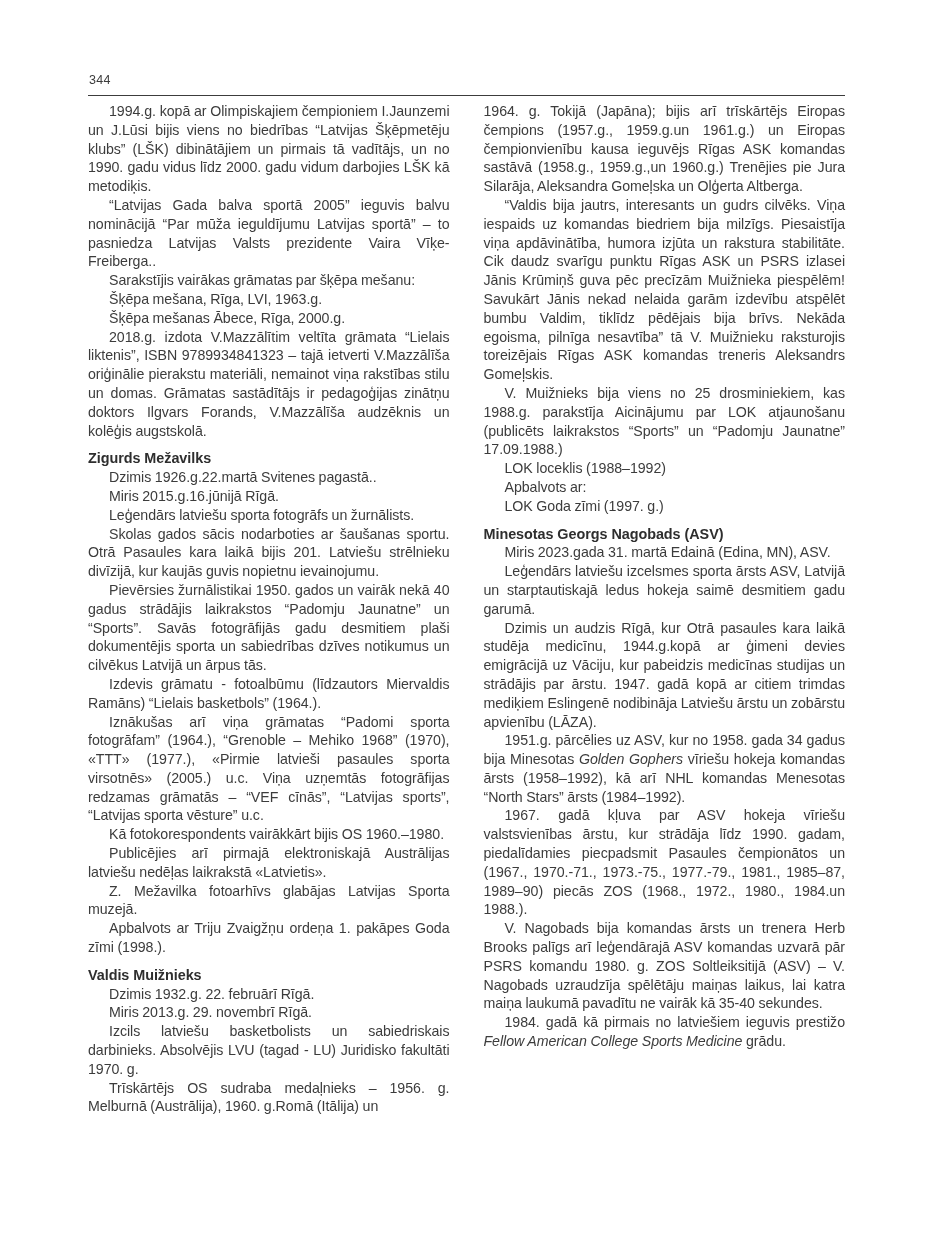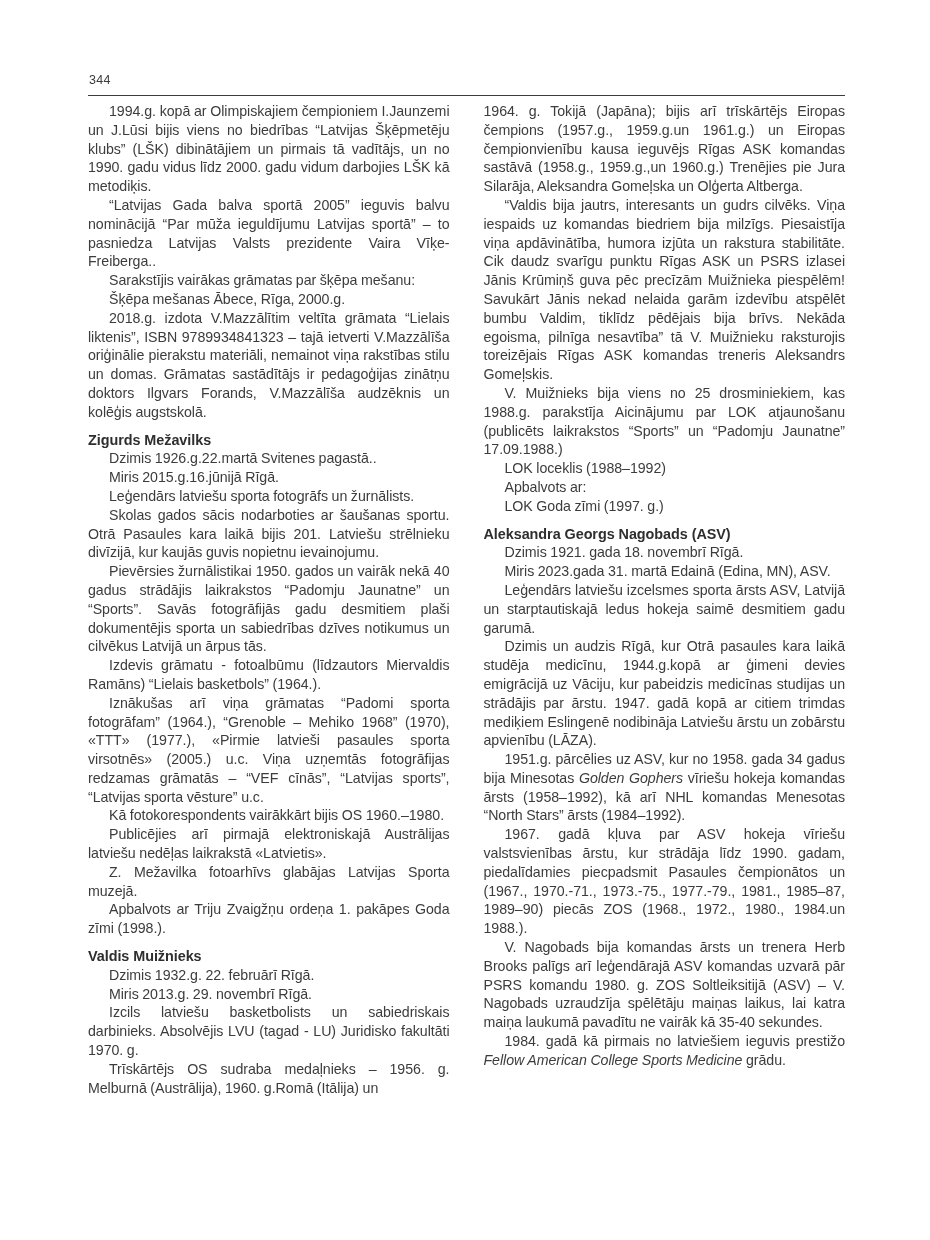--- a/index.html
+++ b/index.html
@@ -74,20 +74,21 @@
 <div class="page">
   <header>
     <span class="page-number">344</span>
     <div class="header-rule"></div>
   </header>
   <main class="text-columns">
     <section class="column">
         <p class="paragraph"><span class="">1994.g. kopā ar Olimpiskajiem čempioniem I.Jaunzemi un J.Lūsi bijis viens no biedrības “Latvijas Šķēpmetēju klubs” (LŠK) dibinātājiem un pirmais tā vadītājs, un no 1990. gadu vidus līdz 2000. gadu vidum darbojies LŠK kā metodiķis.</span></p>
         <p class="paragraph"><span class="">“Latvijas Gada balva sportā 2005” ieguvis balvu nominācijā “Par mūža ieguldījumu Latvijas sportā” – to pasniedza Latvijas Valsts prezidente Vaira Vīķe-Freiberga..</span></p>
         <p class="paragraph"><span class="">Sarakstījis vairākas grāmatas par šķēpa mešanu:</span></p>
+        <p class="paragraph"><span class="">Šķēpa mešana, Rīga, LVI, 1963.g.</span></p>
         <p class="paragraph"><span class="">Šķēpa mešanas Ābece, Rīga, 2000.g.</span></p>
         <p class="paragraph"><span class="">2018.g. izdota V.Mazzālītim veltīta grāmata “Lielais liktenis”, ISBN 9789934841323 – tajā ietverti V.Mazzālīša oriģinālie pierakstu materiāli, nemainot viņa rakstības stilu un domas. Grāmatas sastādītājs ir pedagoģijas zinātņu doktors Ilgvars Forands, V.Mazzālīša audzēknis un kolēģis augstskolā.</span></p>
         <h2 class="heading"><span class="">Zigurds Mežavilks</span></h2>
         <p class="paragraph"><span class="">Dzimis 1926.g.22.martā Svitenes pagastā..</span></p>
         <p class="paragraph"><span class="">Miris 2015.g.16.jūnijā Rīgā.</span></p>
         <p class="paragraph"><span class="">Leģendārs latviešu sporta fotogrāfs un žurnālists.</span></p>
         <p class="paragraph"><span class="">Skolas gados sācis nodarboties ar šaušanas sportu. Otrā Pasaules kara laikā bijis 201. Latviešu strēlnieku divīzijā, kur kaujās guvis nopietnu ievainojumu.</span></p>
         <p class="paragraph"><span class="">Pievērsies žurnālistikai 1950. gados un vairāk nekā 40 gadus strādājis laikrakstos “Padomju Jaunatne” un “Sports”. Savās fotogrāfijās gadu desmitiem plaši dokumentējis sporta un sabiedrības dzīves notikumus un cilvēkus Latvijā un ārpus tās.</span></p>
         <p class="paragraph"><span class="">Izdevis grāmatu - fotoalbūmu (līdzautors Miervaldis Ramāns) “Lielais basketbols” (1964.).</span></p>
         <p class="paragraph"><span class="">Iznākušas arī viņa grāmatas “Padomi sporta fotogrāfam” (1964.), “Grenoble – Mehiko 1968” (1970), «TTT» (1977.), «Pirmie latvieši pasaules sporta virsotnēs» (2005.) u.c. Viņa uzņemtās fotogrāfijas redzamas grāmatās – “VEF cīnās”, “Latvijas sports”, “Latvijas sporta vēsture” u.c.</span></p>
@@ -101,22 +102,21 @@
         <p class="paragraph"><span class="">Izcils latviešu basketbolists un sabiedriskais darbinieks. Absolvējis LVU (tagad - LU) Juridisko fakultāti 1970. g.</span></p>
         <p class="paragraph"><span class="">Trīskārtējs OS sudraba medaļnieks – 1956. g. Melburnā (Austrālija), 1960. g.Romā (Itālija) un</span></p>
       </section>
     <section class="column">
         <p class="paragraph no-indent"><span class="">1964. g. Tokijā (Japāna); bijis arī trīskārtējs Eiropas čempions (1957.g., 1959.g.un 1961.g.) un Eiropas čempionvienību kausa ieguvējs Rīgas ASK komandas sastāvā (1958.g., 1959.g.,un 1960.g.) Trenējies pie Jura Silarāja, Aleksandra Gomeļska un Olģerta Altberga.</span></p>
         <p class="paragraph"><span class="">“Valdis bija jautrs, interesants un gudrs cilvēks. Viņa iespaids uz komandas biedriem bija milzīgs. Piesaistīja viņa apdāvinātība, humora izjūta un rakstura stabilitāte. Cik daudz svarīgu punktu Rīgas ASK un PSRS izlasei Jānis Krūmiņš guva pēc precīzām Muižnieka piespēlēm! Savukārt Jānis nekad nelaida garām izdevību atspēlēt bumbu Valdim, tiklīdz pēdējais bija brīvs. Nekāda egoisma, pilnīga nesavtība” tā V. Muižnieku raksturojis toreizējais Rīgas ASK komandas treneris Aleksandrs Gomeļskis.</span></p>
         <p class="paragraph"><span class="">V. Muižnieks bija viens no 25 drosminiekiem, kas 1988.g. parakstīja Aicinājumu par LOK atjaunošanu (publicēts laikrakstos “Sports” un “Padomju Jaunatne” 17.09.1988.)</span></p>
         <p class="paragraph"><span class="">LOK loceklis (1988–1992)</span></p>
         <p class="paragraph"><span class="">Apbalvots ar:</span></p>
         <p class="paragraph"><span class="">LOK Goda zīmi (1997. g.)</span></p>
-        <h2 class="heading"><span class="">Aleksandra Georgs Nagobads (ASV)</span></h2>
-        <p class="paragraph"><span class="">Dzimis 1921. gada 18. novembrī Rīgā.</span></p>
+        <h2 class="heading"><span class="">Minesotas Georgs Nagobads (ASV)</span></h2>
         <p class="paragraph"><span class="">Miris 2023.gada 31. martā Edainā (Edina, MN), ASV.</span></p>
         <p class="paragraph"><span class="">Leģendārs latviešu izcelsmes sporta ārsts ASV, Latvijā un starptautiskajā ledus hokeja saimē desmitiem gadu garumā.</span></p>
         <p class="paragraph"><span class="">Dzimis un audzis Rīgā, kur Otrā pasaules kara laikā studēja medicīnu, 1944.g.kopā ar ģimeni devies emigrācijā uz Vāciju, kur pabeidzis medicīnas studijas un strādājis par ārstu. 1947. gadā kopā ar citiem trimdas mediķiem Eslingenē nodibināja Latviešu ārstu un zobārstu apvienību (LĀZA).</span></p>
         <p class="paragraph"><span class="">1951.g. pārcēlies uz ASV, kur no 1958. gada 34 gadus bija Minesotas </span><span class="italic">Golden Gophers</span><span class=""> vīriešu hokeja komandas ārsts (1958–1992), kā arī NHL komandas Menesotas “North Stars” ārsts (1984–1992).</span></p>
         <p class="paragraph"><span class="">1967. gadā kļuva par ASV hokeja vīriešu valstsvienības ārstu, kur strādāja līdz 1990. gadam, piedalīdamies piecpadsmit Pasaules čempionātos un (1967., 1970.-71., 1973.-75., 1977.-79., 1981., 1985–87, 1989–90) piecās ZOS (1968., 1972., 1980., 1984.un 1988.).</span></p>
         <p class="paragraph"><span class="">V. Nagobads bija komandas ārsts un trenera Herb Brooks palīgs arī leģendārajā ASV komandas uzvarā pār PSRS komandu 1980. g. ZOS Soltleiksitijā (ASV) – V. Nagobads uzraudzīja spēlētāju maiņas laikus, lai katra maiņa laukumā pavadītu ne vairāk kā 35-40 sekundes.</span></p>
         <p class="paragraph"><span class="">1984. gadā kā pirmais no latviešiem ieguvis prestižo </span><span class="italic">Fellow American College Sports Medicine</span><span class=""> grādu.</span></p>
       </section>
   </main>
 </div>

